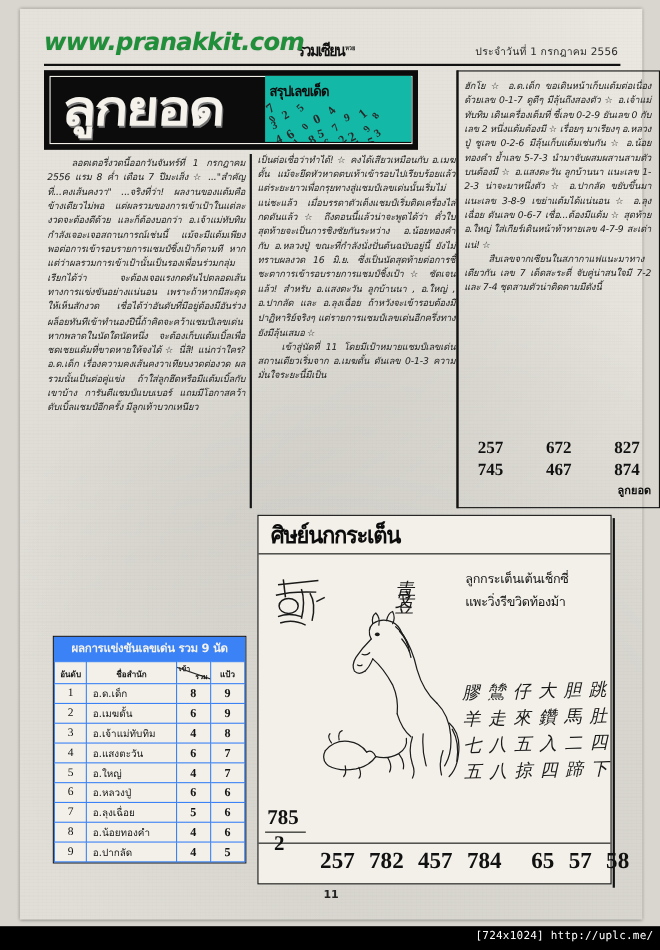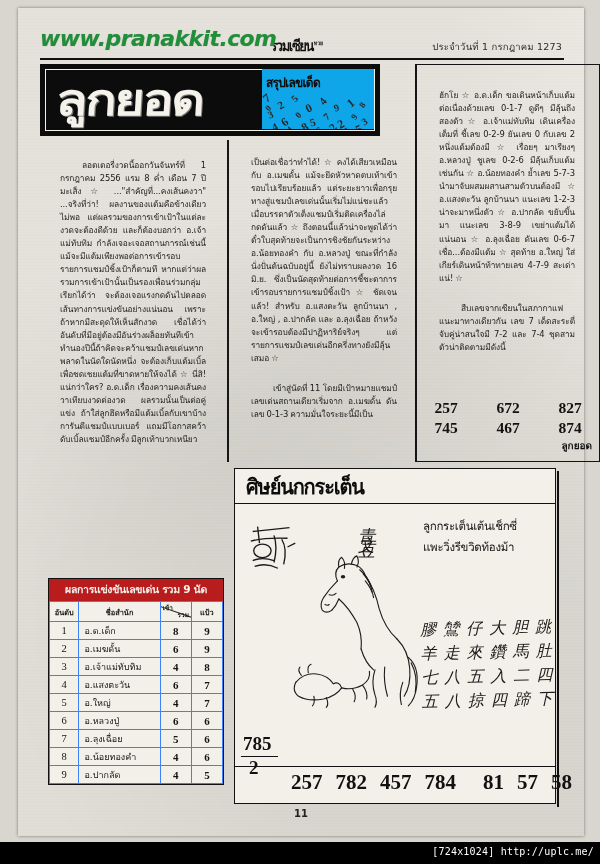--- a/index.html
+++ b/index.html
@@ -91,22 +91,22 @@
     color: #f4f2ea;
     line-height: 1;
     margin-left: 10px;
     letter-spacing: -2px;
     transform: scaleX(1.18) skewX(-3deg);
     transform-origin: left center;
     text-shadow: 1px 1px 0 #777;
   }
   #logo-sub-wrap {
     position: absolute; right: 4px; top: 3px;
-    width: 112px; height: 60px;
-    background: #0ea5e9;
+    width: 133px; height: 60px;
+    background: #14b8a6;
     overflow: hidden;
   }
   #logo-sub {
     position: absolute; left: 4px; top: 3px;
     font-family: "DejaVu Sans", sans-serif;
     font-weight: bold; font-size: 13px;
     color: #0c0c0c; letter-spacing: -0.8px;
     transform: scaleX(.92);
     transform-origin: left top;
   }
@@ -125,21 +125,21 @@
     position: absolute;
     font-family: "DejaVu Sans", sans-serif;
     font-size: 8.4px;
     line-height: 13.05px;
     color: #1a1a1a;
     text-align: justify;
     text-justify: inter-word;
     word-spacing: -0.4px;
     letter-spacing: -0.1px;
   }
-  .tcol p { margin: 17px; }
+  .tcol p { margin: 0; font-style: italic; }
   .indent { text-indent: 22px; }
 
   #col-left  { left: 25px;  top: 134px; width: 180px; }
   #col-mid   { left: 216px; top: 131px; width: 180px; }
   #col-right { left: 404px; top: 64px;  width: 170px; }
 
   
   #right-box {
     position: absolute; left: 397px; top: 56px;
     width: 185px; height: 398px;
@@ -164,21 +164,21 @@
   }
 
   
   #table-box {
     position: absolute; left: 30px; top: 570px;
     width: 176px;
     border: 1.6px solid #111;
     background: #f2f0e8;
   }
   #table-title {
-    background: #b91c1c; color: #f4f2ea;
+    background: #3b82f6; color: #f4f2ea;
     font-family: "DejaVu Sans", sans-serif;
     font-weight: bold; font-size: 10.5px;
     text-align: center; padding: 2px 0 3px;
     letter-spacing: -0.3px;
   }
   table.rt { border-collapse: collapse; width: 100%; }
   table.rt th, table.rt td {
     border: 1px solid #3b82f6;
     font-family: "DejaVu Sans", sans-serif;
     font-size: 8.6px;
@@ -302,21 +302,21 @@
 <div id="page">
   <div id="paper">
     <div class="noise"></div>
 
     <div id="site-url">www.pranakkit.com</div>
 
     <div id="masthead-mini">
       <span>รวมเซียน</span><sup>หวย</sup>
     </div>
 
-    <div id="issue-date">ประจำวันที่ 1 กรกฎาคม 1273</div>
+    <div id="issue-date">ประจำวันที่ 1 กรกฎาคม 2556</div>
 
     <div id="rule-top"></div>
 
     <div id="logo-box">
       <div id="logo-inner">
         <div id="logo-word">ลูกยอด</div>
       </div>
       <div id="logo-sub-wrap">
         <div id="logo-sub">สรุปเลขเด็ด</div>
         <div id="digit-rain-host">
@@ -538,21 +538,21 @@
       <div id="ad-foot">
         <div id="ad-frac">
           <div class="bar">785</div>
           <div class="den">2</div>
         </div>
         <div id="ad-nums">
           <span>257</span>
           <span>782</span>
           <span>457</span>
           <span>784</span>
-          <span class="gap">81</span>
+          <span class="gap">65</span>
           <span>57</span>
           <span>58</span>
         </div>
       </div>
     </div>
 
     <div id="page-no">11</div>
   </div>
 
   <div id="watermark">

